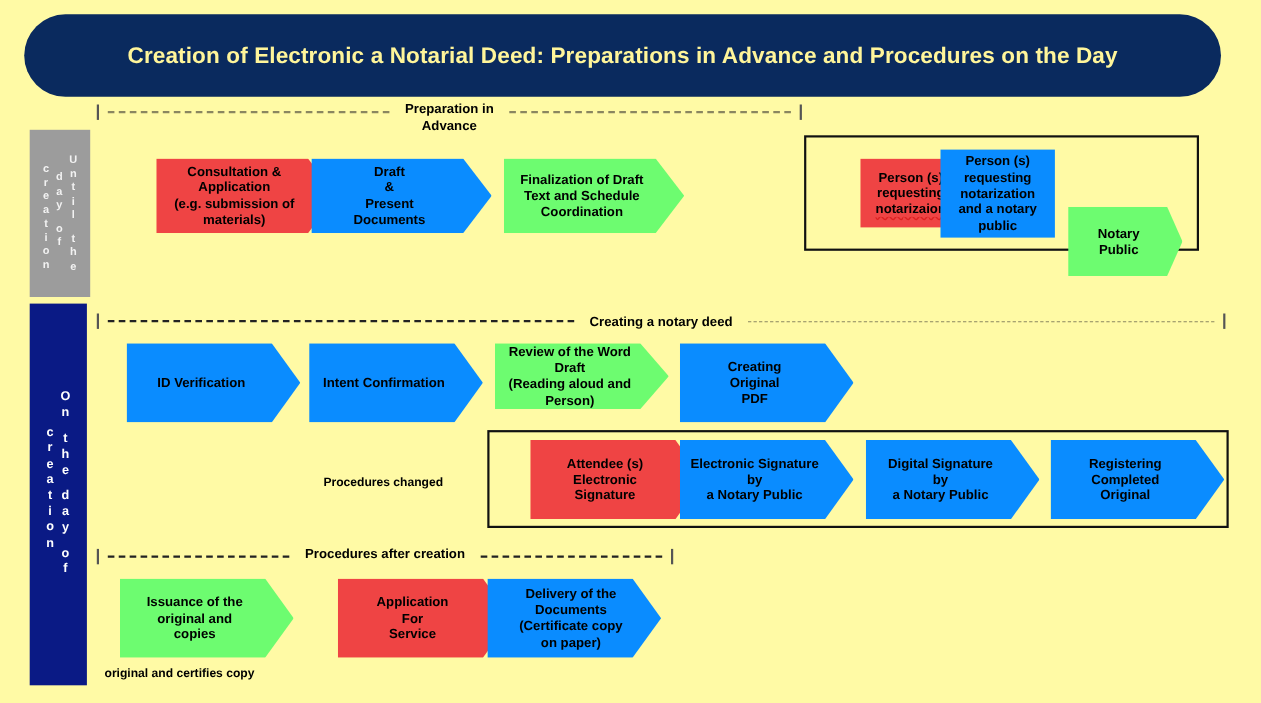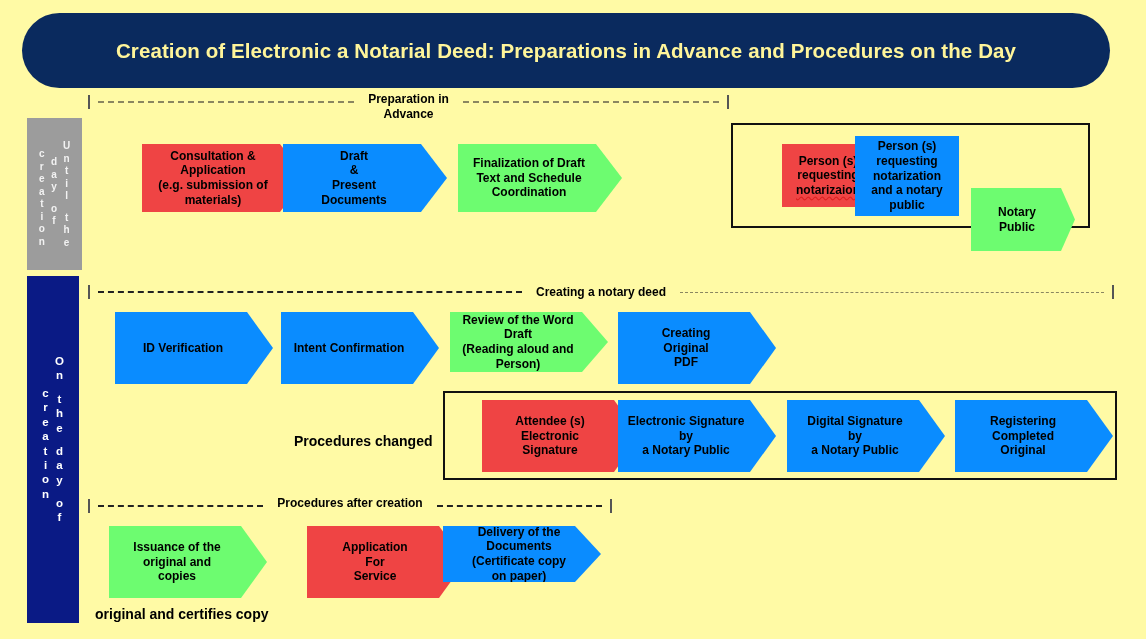--- a/index.html
+++ b/index.html
@@ -38,21 +38,21 @@
     position:absolute; display:flex; align-items:center; justify-content:center;
     text-align:center; font-weight:bold; font-size:12px; line-height:1.22;
     padding-right:22px; box-sizing:border-box;
   }
   .chev.orange { background:#ef4444;margin-left:32px; }
   .chev.blue { background:#0a8cff; }
   .chev.green { background:#6dfc70; }
   .chev.arrow { clip-path: polygon(0 0, calc(100% - 26px) 0, 100% 50%, calc(100% - 26px) 100%, 0 100%); }
   .chev.arrow-small { clip-path: polygon(0 0, calc(100% - 14px) 0, 100% 50%, calc(100% - 14px) 100%, 0 100%); }
   .box { position:absolute; border:2px solid #111; box-sizing:border-box; }
-  .label { position:absolute; font-weight:bold; font-size:14px; line-height:1.3; }
+  .label { position:absolute; font-weight:bold; font-size:11px; line-height:1.3; }
   .squiggle { text-decoration: underline wavy #d22; text-underline-offset:2px; }
 </style>
 </head>
 <body>
 
 <div class="title-banner">
   <span>Creation of Electronic a Notarial Deed: Preparations in Advance and Procedures on the Day</span>
 </div>
 
 <div class="side gray" id="side-until">
@@ -251,21 +251,21 @@
     <div>copies</div>
   </div>
 </div>
 <div class="chev orange arrow" style="left:275px; top:526px; width:158px; height:72px;">
   <div>
     <div>Application</div>
     <div>For</div>
     <div>Service</div>
   </div>
 </div>
-<div class="chev blue arrow" style="left:443px; top:526px; width:158px; height:56px;padding-left:16px;">
+<div class="chev blue arrow" style="left:443px; top:526px; width:158px; height:72px;padding-left:16px;">
   <div>
     <div>Delivery of the</div>
     <div>Documents</div>
     <div>(Certificate copy</div>
     <div>on paper)</div>
   </div>
 </div>
 
 <div class="label" style="left:95px; top:605px;">
   <div>original and certifies copy</div>

